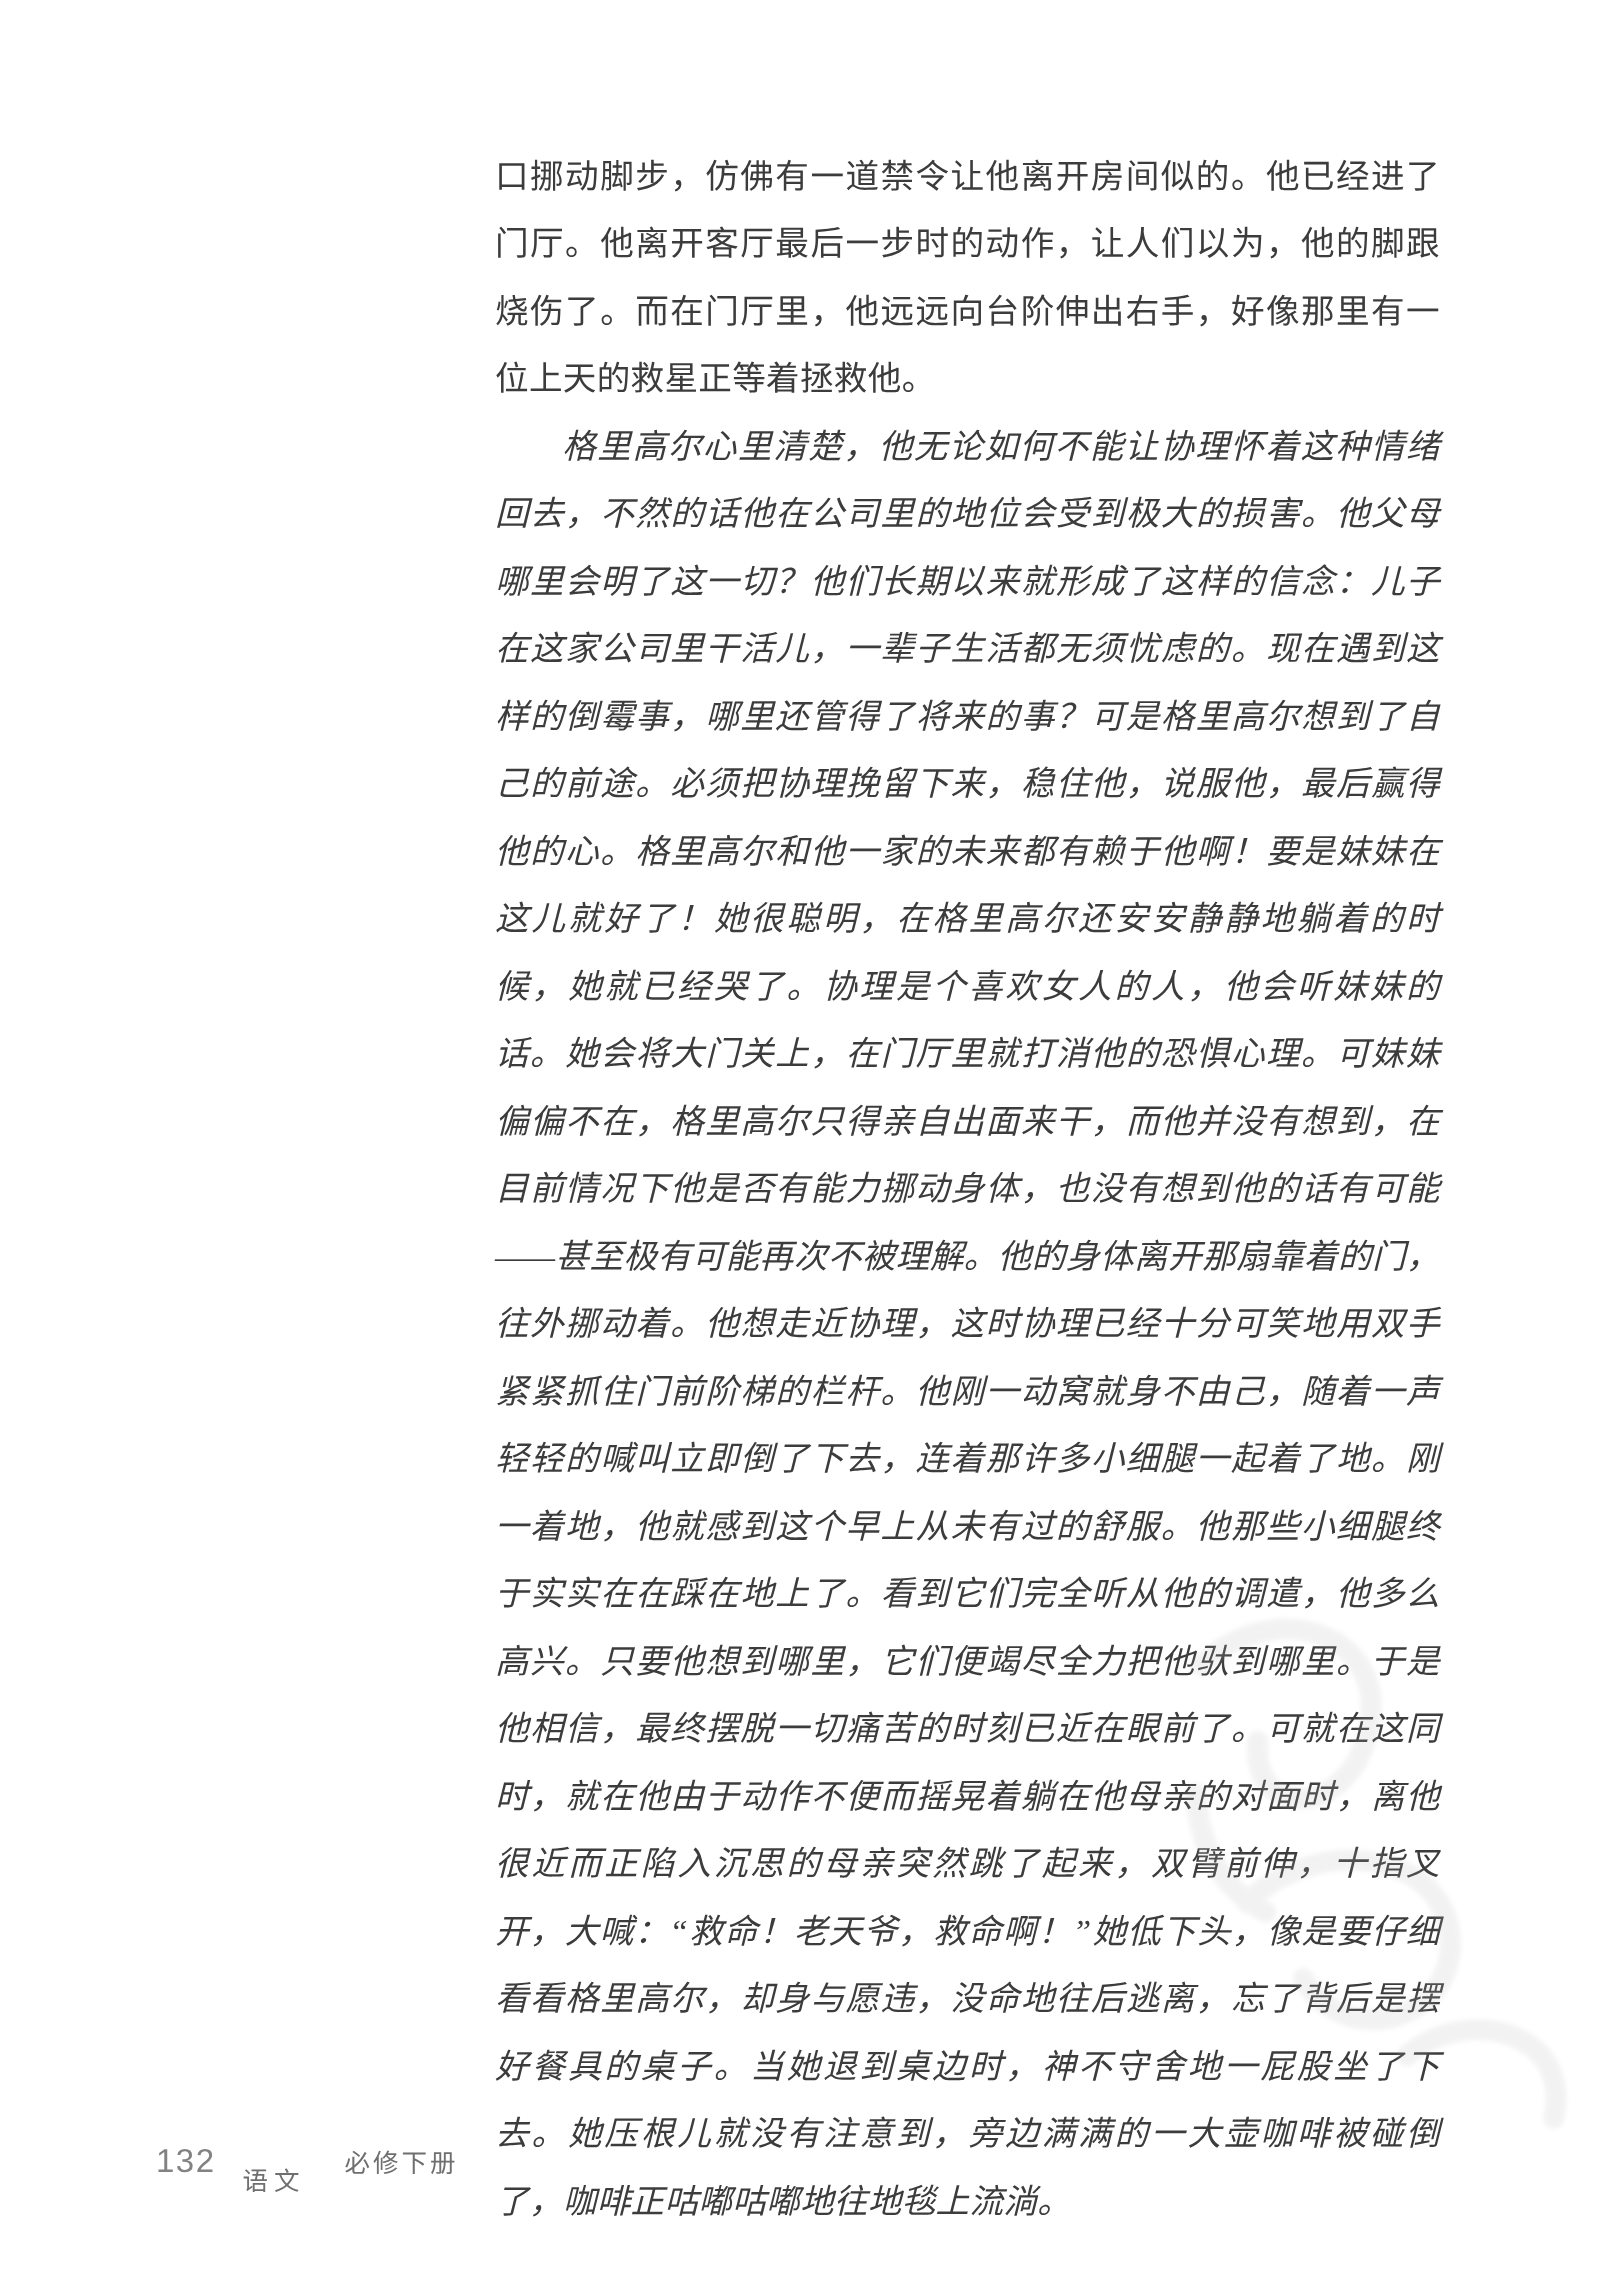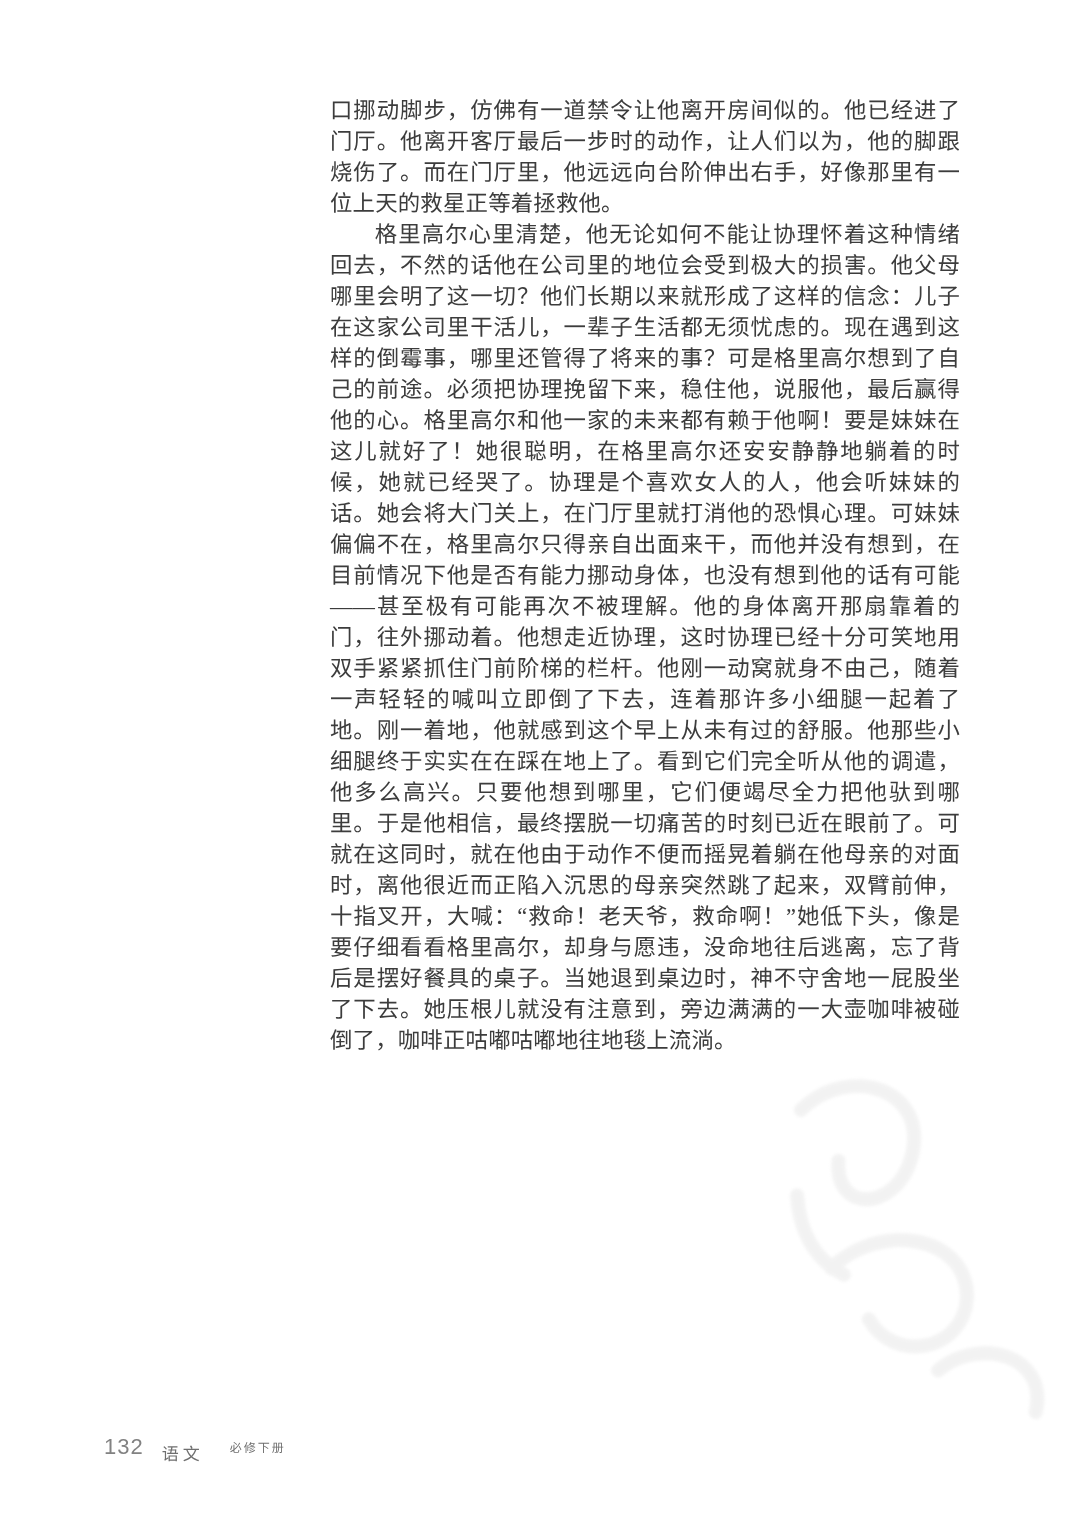--- a/index.html
+++ b/index.html
@@ -18,68 +18,69 @@
     position: absolute;
     inset: 0;
     background: #ffffff;
   }
   .text-block {
     position: absolute;
     left: 330px;
     top: 95px;
     width: 630px;
     font-size: 22.4px;
-    line-height: 31px;
+    line-height: 45px;
     color: #3c3c3c;
     text-align: justify;
     letter-spacing: 0.2px;
   }
   .text-block p {
     margin: 0;
     padding: 0;
   }
   .text-block p.indent {
     text-indent: 2em;
+    font-style: italic;
   }
   
   .watermark {
     position: absolute;
     right: 30px;
     top: 1040px;
     width: 260px;
     height: 420px;
     opacity: 0.16;
     pointer-events: none;
     filter: blur(1.5px);
     transform: rotate(-18deg);
   }
   footer.page-footer {
     position: absolute;
     left: 104px;
     top: 1428px;
     display: flex;
-    align-items: center;
+    align-items: flex-start;
     color: #7d7d7d;
   }
   .page-num {
     font-family: "Liberation Sans", "DejaVu Sans", sans-serif;
     font-size: 22px;
     color: #828282;
     letter-spacing: 1px;
   }
   .footer-subject {
     margin-left: 18px;
     font-size: 17px;
     color: #6f6f6f;
     letter-spacing: 4px;
     margin-top: 12px;
   }
   .footer-volume {
     margin-left: 26px;
-    font-size: 12px;
+    font-size: 17px;
     color: #6f6f6f;
     letter-spacing: 2px;
   }
 </style>
 </head>
 <body>
 
 <div class="page">
 
   <main class="text-block">

